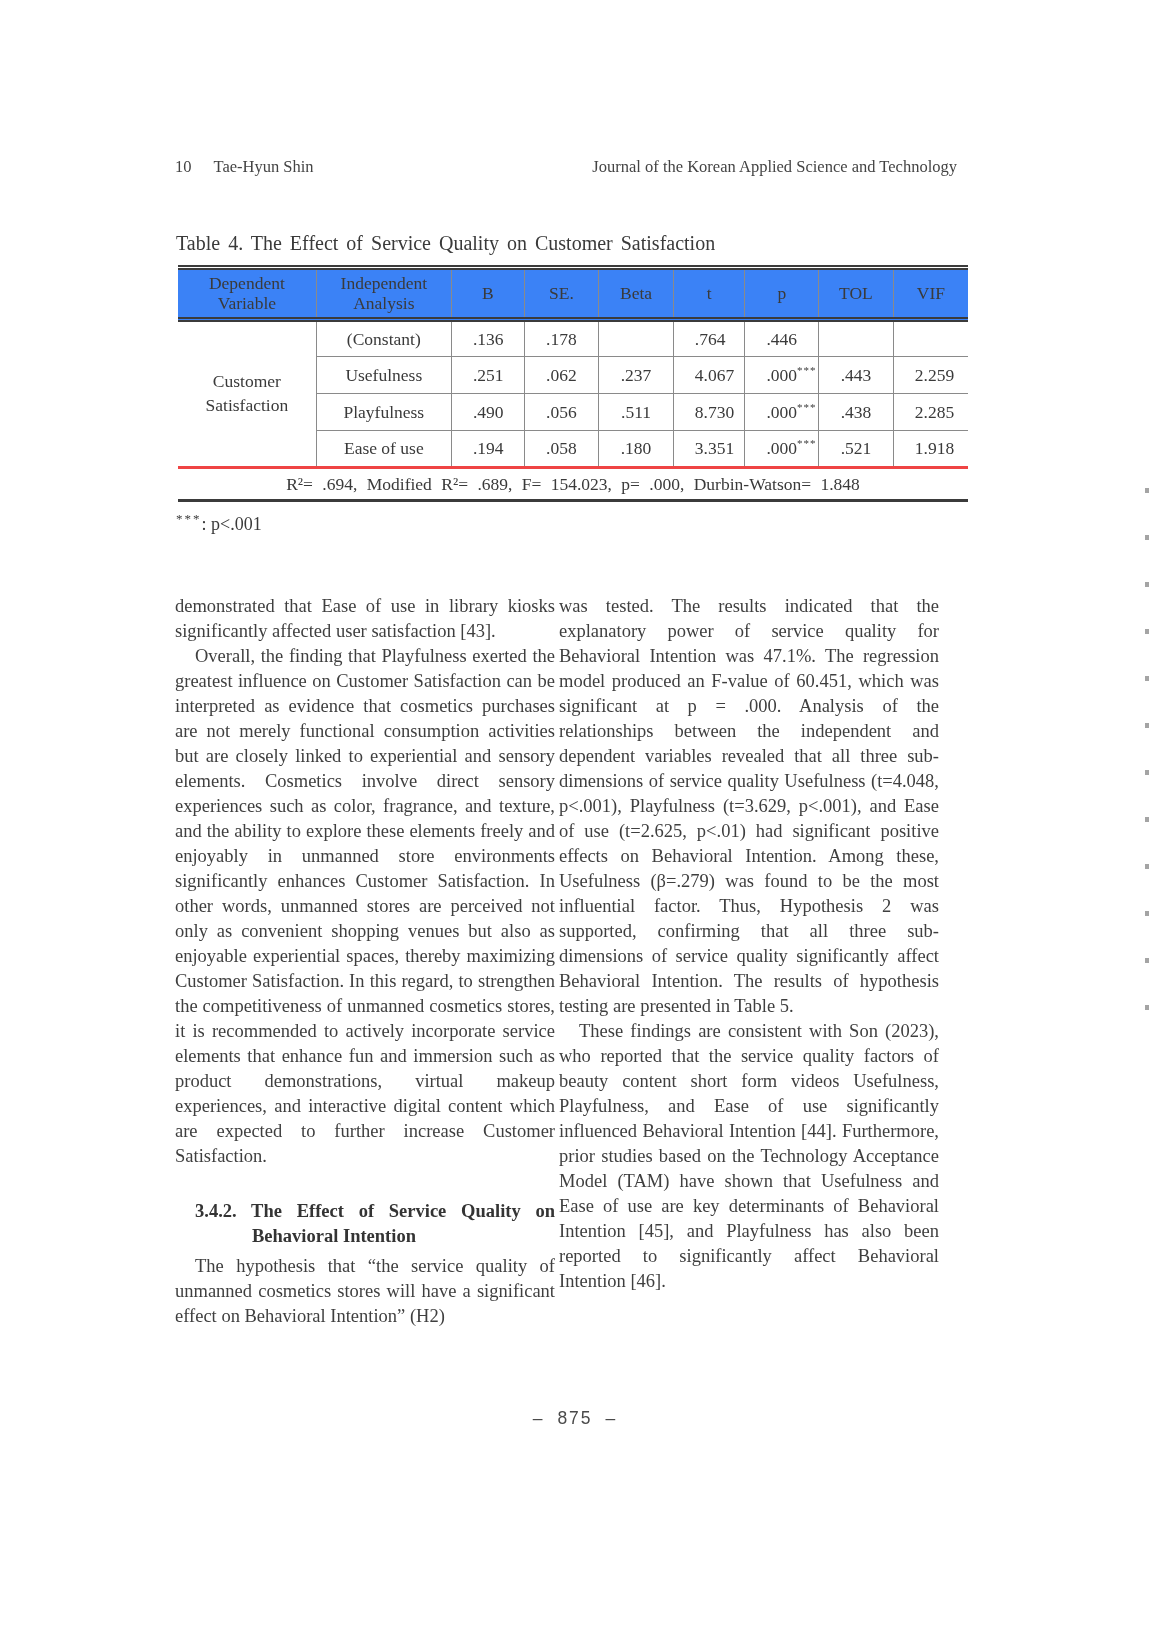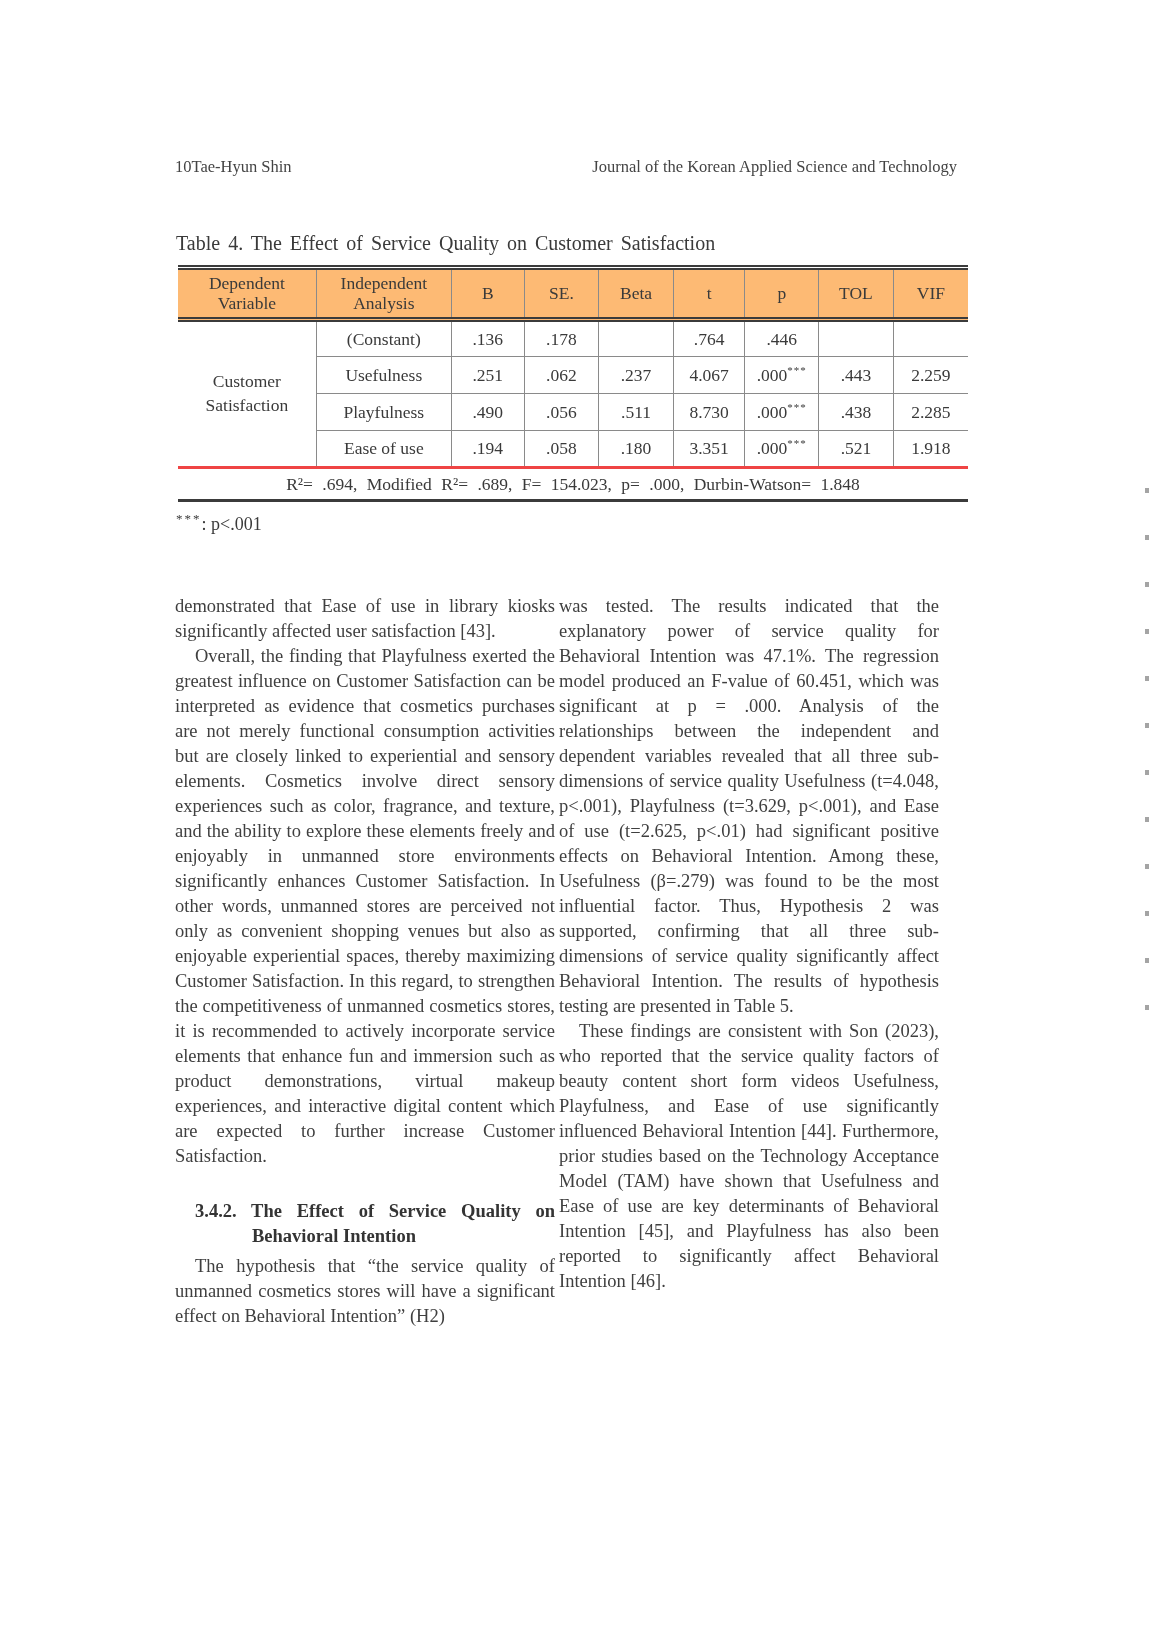--- a/index.html
+++ b/index.html
@@ -14,21 +14,21 @@
     overflow: hidden;
   }
 
   
   .running-head {
     position: absolute;
     top: 157px; left: 175px; width: 782px;
     display: flex; justify-content: space-between; align-items: baseline;
     font-size: 16.5px; color: #444;
   }
-  .running-head .left { display: flex; }
+  .running-head .left { display: flex; gap: 22px; }
 
   
   .table-caption {
     position: absolute;
     top: 232px; left: 176px;
     font-size: 20px; color: #3a3a3a;
     word-spacing: 3px;
   }
 
   
@@ -37,35 +37,35 @@
     top: 265px; left: 178px;
     width: 790px;
     border-collapse: collapse;
     table-layout: fixed;
     font-size: 17.5px;
     color: #3a3a3a;
     border-top: 5px double #3b3b3b;
     border-bottom: 3px solid #3b3b3b;
   }
   table.reg th {
-    background: #fdba74;
+    background: #3b82f6;
     font-weight: normal;
     height: 52px;
     border-bottom: 5px double #3b3b3b;
     border-left: 1px solid #8a8a8a;
     text-align: center; vertical-align: middle;
     line-height: 1.12;
     padding: 2px 4px;
   }
   table.reg th:first-child { border-left: none; }
   table.reg td {
     height: 37px;
     text-align: center; vertical-align: middle;
     border-left: 1px solid #8a8a8a;
-    padding: 2px 11px;
+    padding: 2px 21px;
   }
   table.reg td.dep-cell { border-left: none; line-height: 1.35; font-family: Liberation Serif, serif; }
   table.reg tr.r2 td, table.reg tr.r3 td, table.reg tr.r4 td { border-top: 1px solid #8a8a8a; }
   table.reg tr.summary td {
     border-left: none;
     border-top: 3px solid #ef4444;
     height: 33px;
     word-spacing: 5px;
   }
   sup.stars {
@@ -214,16 +214,17 @@
       <p class="indent">Overall, the finding that Playfulness exerted the greatest influence on Customer Satisfaction can be interpreted as evidence that cosmetics purchases are not merely functional consumption activities but are closely linked to experiential and sensory elements. Cosmetics involve direct sensory experiences such as color, fragrance, and texture, and the ability to explore these elements freely and enjoyably in unmanned store environments significantly enhances Customer Satisfaction. In other words, unmanned stores are perceived not only as convenient shopping venues but also as enjoyable experiential spaces, thereby maximizing Customer Satisfaction. In this regard, to strengthen the competitiveness of unmanned cosmetics stores, it is recommended to actively incorporate service elements that enhance fun and immersion such as product demonstrations, virtual makeup experiences, and interactive digital content which are expected to further increase Customer Satisfaction.</p>
       <div class="section-heading">3.4.2. The Effect of Service Quality on Behavioral Intention</div>
       <p class="indent">The hypothesis that “the service quality of unmanned cosmetics stores will have a significant effect on Behavioral Intention” (H2)</p>
     </div>
     <div class="col">
       <p>was tested. The results indicated that the explanatory power of service quality for Behavioral Intention was 47.1%. The regression model produced an F-value of 60.451, which was significant at p = .000. Analysis of the relationships between the independent and dependent variables revealed that all three sub-dimensions of service quality Usefulness (t=4.048, p&lt;.001), Playfulness (t=3.629, p&lt;.001), and Ease of use (t=2.625, p&lt;.01) had significant positive effects on Behavioral Intention. Among these, Usefulness (β=.279) was found to be the most influential factor. Thus, Hypothesis 2 was supported, confirming that all three sub-dimensions of service quality significantly affect Behavioral Intention. The results of hypothesis testing are presented in Table 5.</p>
       <p class="indent">These findings are consistent with Son (2023), who reported that the service quality factors of beauty content short form videos Usefulness, Playfulness, and Ease of use significantly influenced Behavioral Intention [44]. Furthermore, prior studies based on the Technology Acceptance Model (TAM) have shown that Usefulness and Ease of use are key determinants of Behavioral Intention [45], and Playfulness has also been reported to significantly affect Behavioral Intention [46].</p>
     </div>
   </div>
 
+  <div class="page-footer">– 875 –</div>
 
   <div class="edge-noise"></div>
 
 </div>
 
 </body></html>

